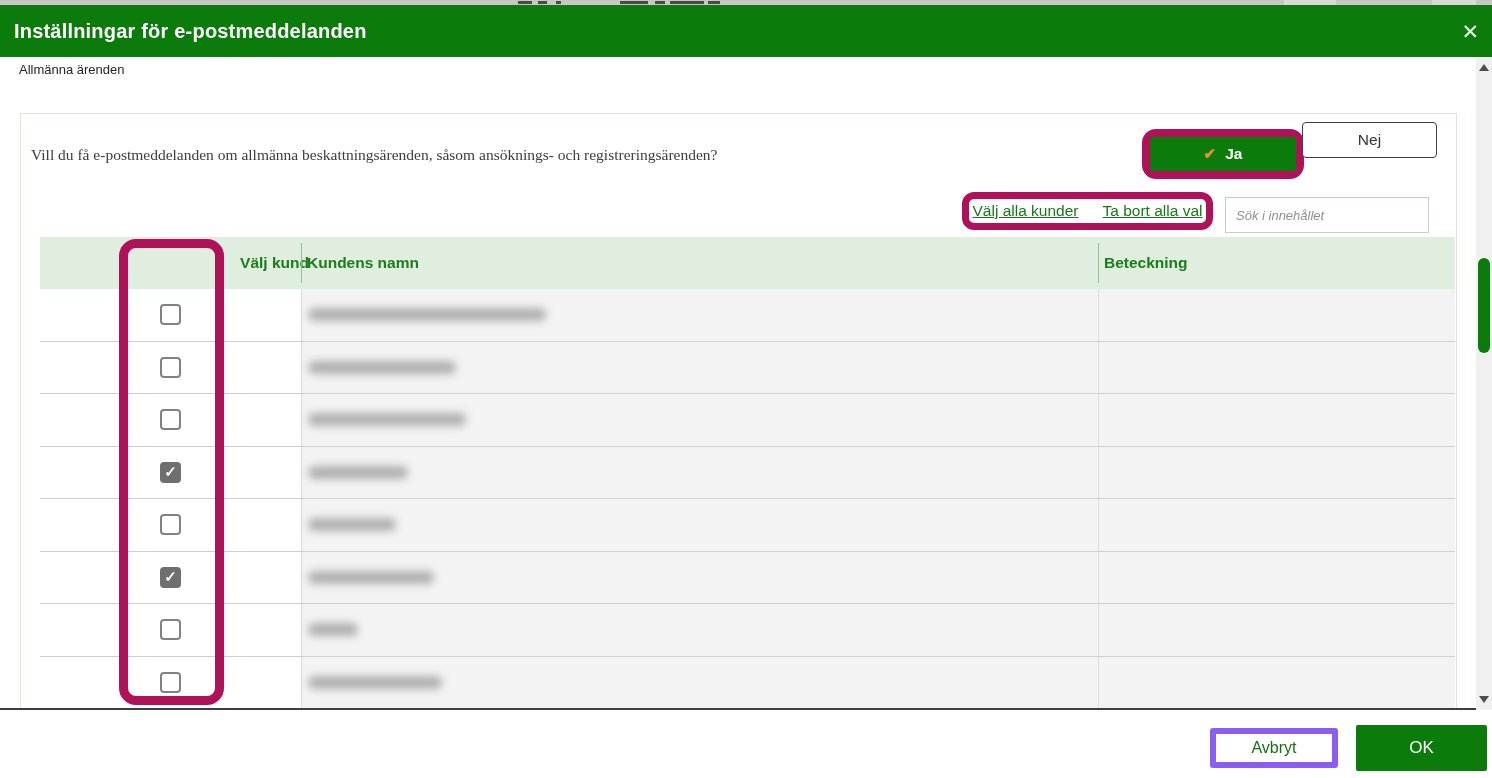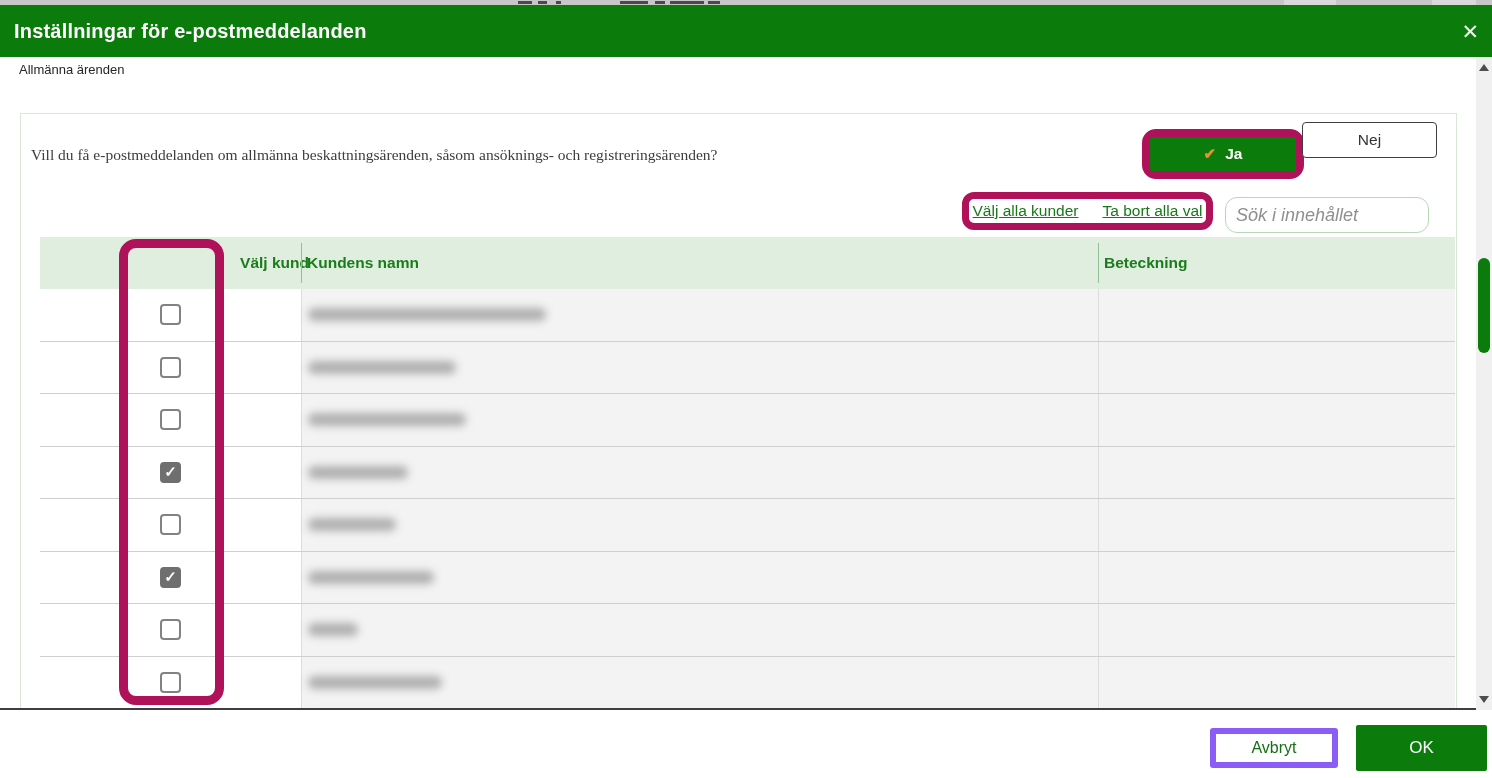--- a/index.html
+++ b/index.html
@@ -54,22 +54,22 @@
 
   
   .links-annotation {
     position:absolute; left:962px; top:192px; width:251px; height:38px;
     border:7px solid #b0125a; border-radius:12px; box-sizing:border-box; background:#fff;
     display:flex; align-items:center; justify-content:center; gap:24px;
   }
   .green-link { color:#187818; font-size:15.5px; text-decoration:underline; white-space:nowrap; cursor:pointer; }
   .search-box {
     position:absolute; left:1225px; top:197px; width:204px; height:36px; box-sizing:border-box;
-    border:1px solid #b7d8b7; border-radius:12px; padding:0 10px; outline:none;
-    font-family:"Liberation Sans", sans-serif; font-size:18px; font-style:italic; color:#6f6f6f; background:#fff;
+    border:1px solid #b7d8b7; border-radius:0; padding:0 10px; outline:none;
+    font-family:"Liberation Sans", sans-serif; font-size:13px; font-style:italic; color:#6f6f6f; background:#fff;
   }
   .search-box::placeholder { color:#8f8f8f; font-style:italic; opacity:1; }
 
   
   .table-header {
     position:absolute; left:40px; top:237px; width:1415px; height:52px;
     background:#dfeede; box-sizing:border-box;
   }
   .th { position:absolute; top:0; height:52px; line-height:52px; color:#1b7c1b; font-weight:bold; font-size:15.5px; }
   .th-valjkund { left:8px; width:261px; text-align:right; }

